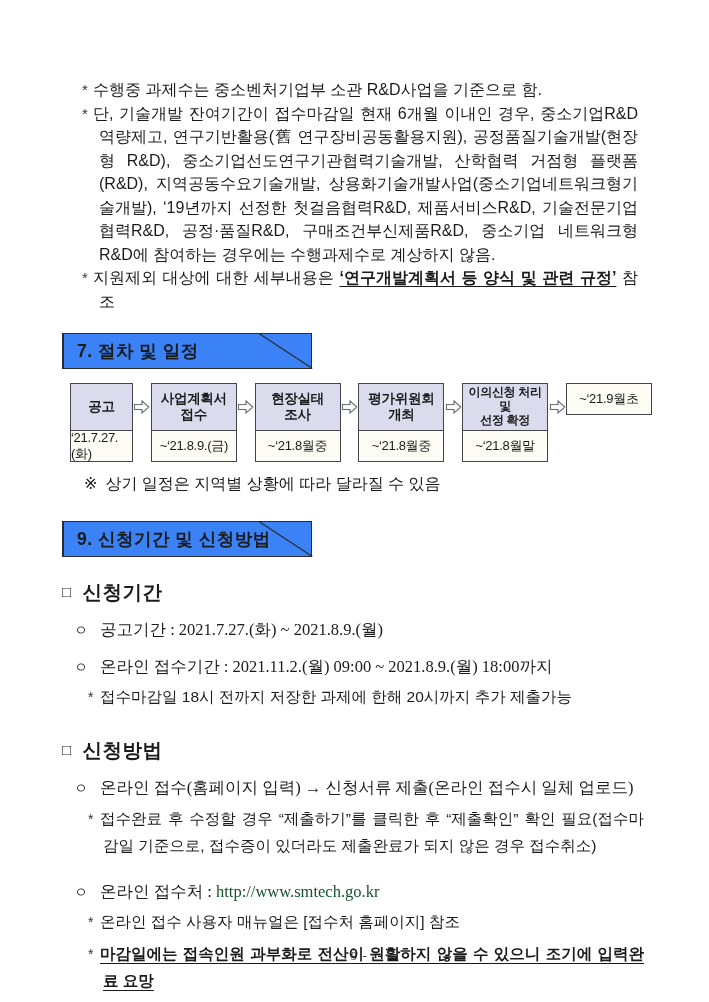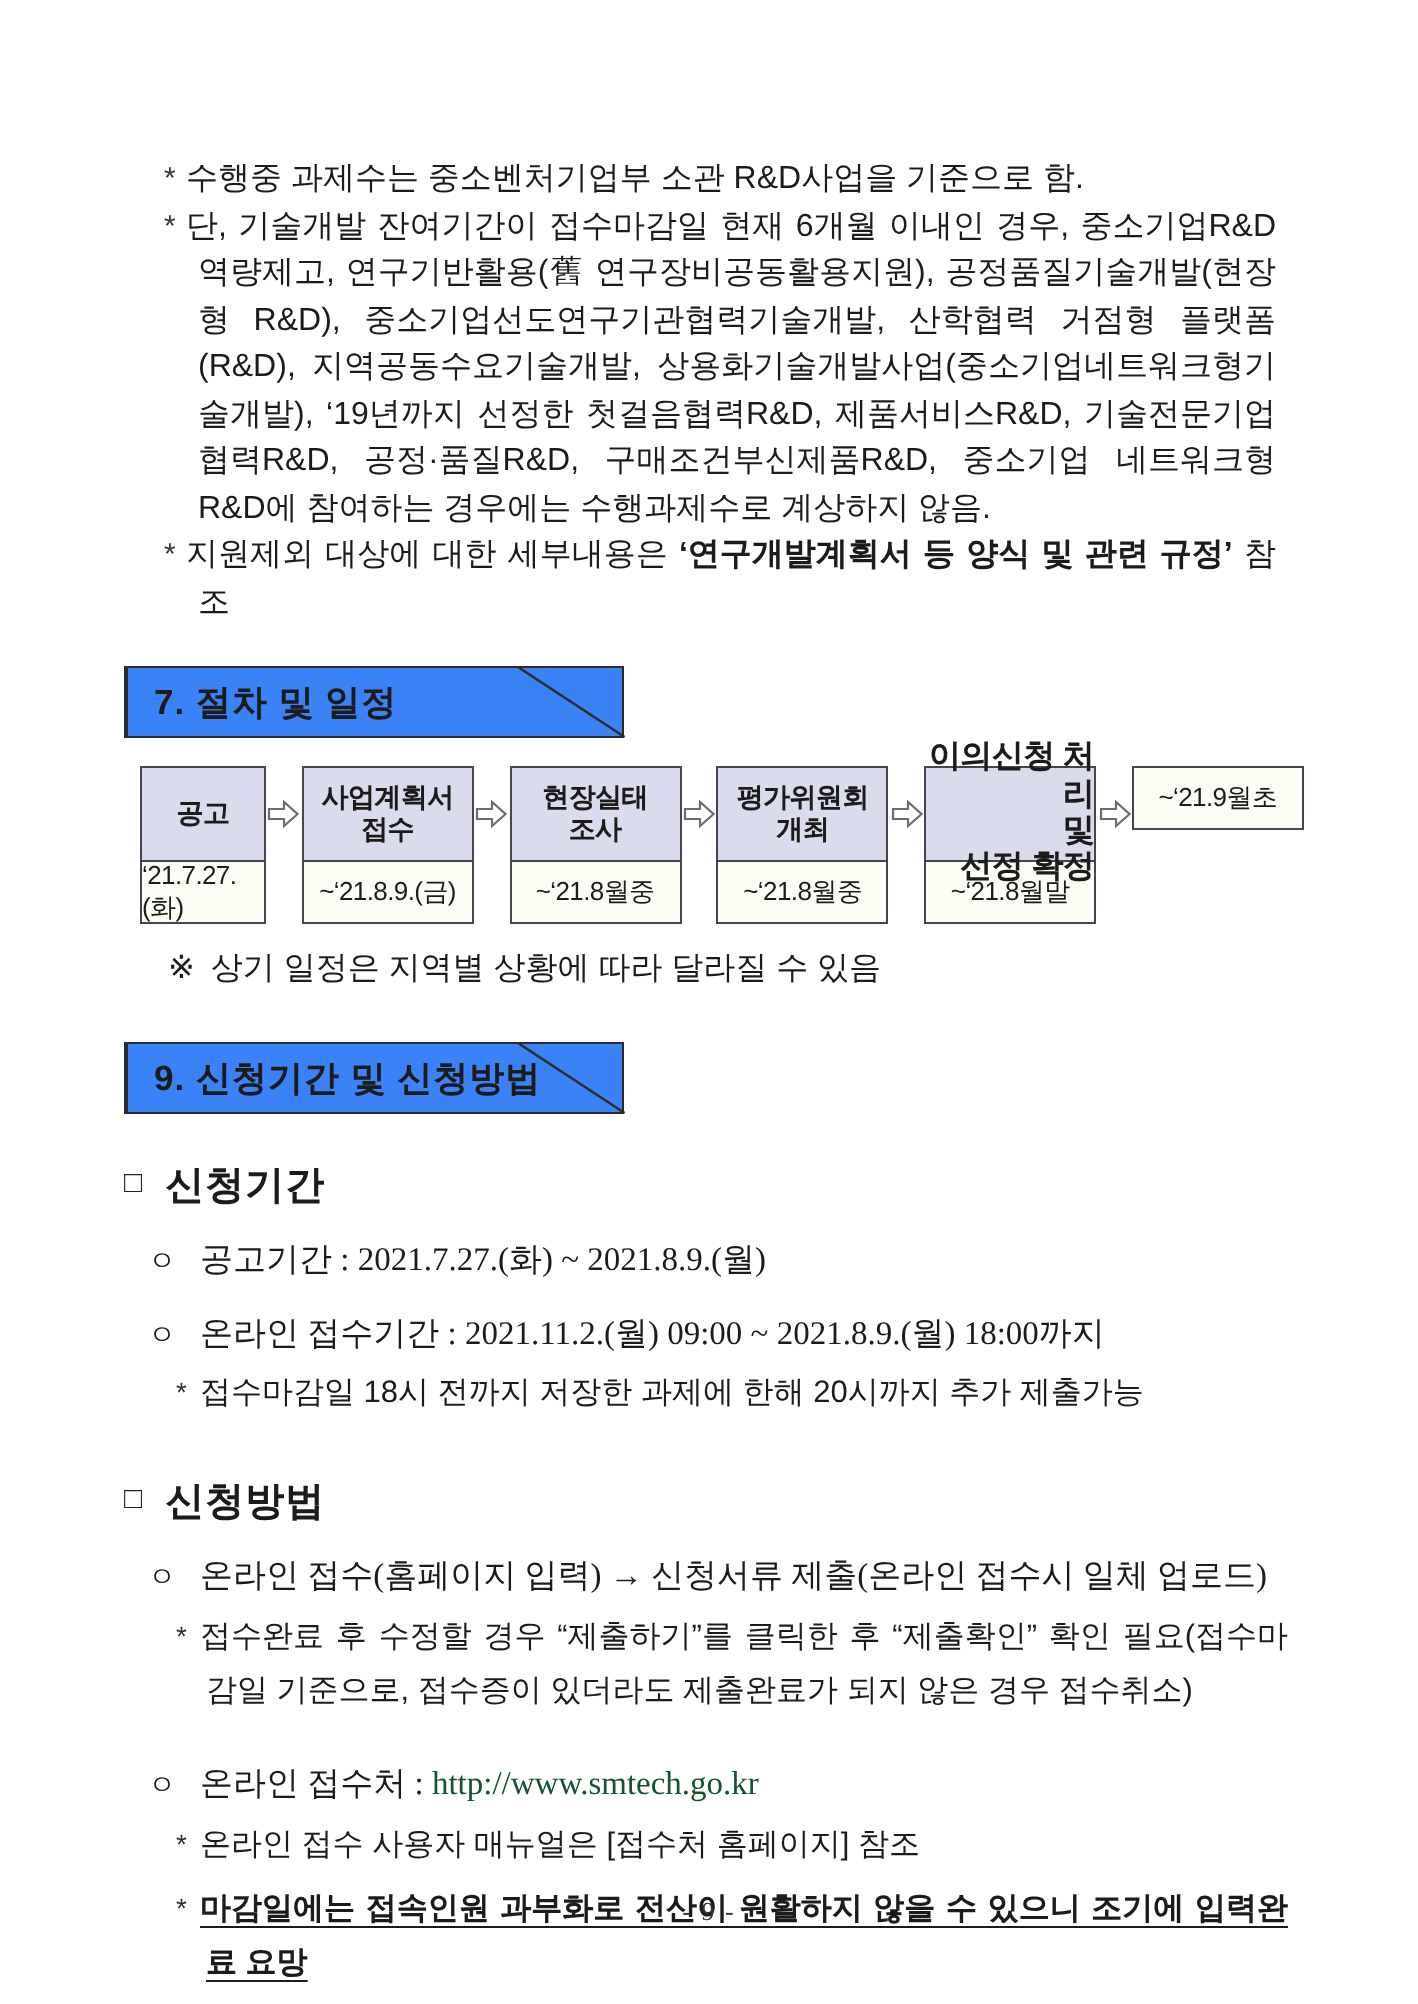--- a/index.html
+++ b/index.html
@@ -13,21 +13,21 @@
   }
   .page { position:relative; width:709px; height:1002px; padding:78px 75px 0 62px; }
 
   
   .notes { margin-left:20px; width:556px; }
   .note {
     font-size:16px; line-height:23.5px; text-align:justify;
     padding-left:17px; text-indent:-17px;
   }
   .note .b { display:inline-block; width:11px; text-indent:0; font-size:15px; color:#333; }
-  .ref-link { font-weight:700; text-underline-offset:3px; }
+  .ref-link { font-weight:700; text-decoration:underline; text-underline-offset:3px; }
 
   
   .banner {
     position:relative; width:250px; height:36px;
     border:1px solid #2b2b2b; border-left-width:2px;
     display:flex; align-items:center; padding-left:13px;
     font-weight:700; font-size:17.5px; letter-spacing:.5px;
     background:#3b82f6;
   }
   .banner svg { position:absolute; top:-1px; left:-1px; width:250px; height:36px; pointer-events:none; }
@@ -36,21 +36,21 @@
   .flow { display:flex; justify-content:space-between; align-items:flex-start; width:582px; margin:14px 0 0 8px; }
   .fstep { border:1px solid #45454d; background:#fff; }
   .fstep.w1 { width:63px; }
   .fstep.w2 { width:86px; }
   .flabel {
     background:#dbdbee; border-bottom:1px solid #45454d;
     height:47px; display:flex; align-items:center; justify-content:center;
     text-align:center; font-weight:700; font-size:13.5px; line-height:1.18;
     white-space:pre-line; letter-spacing:-0.3px;
   }
-  .fstep.small .flabel { font-size:16px; line-height:1.15;text-align:right; }
+  .fstep.small .flabel { font-size:12px; line-height:1.15; }
   .fdate {
     background:#fcfcf5; height:30px;
     display:flex; align-items:center; justify-content:center;
     font-size:13px; letter-spacing:-0.3px;
   }
   .farrow { margin-top:17px; flex:0 0 auto; }
 
   .flow-note { margin:12px 0 0 22px; font-size:16px; }
   .flow-note .b { margin-right:8px; }
 

